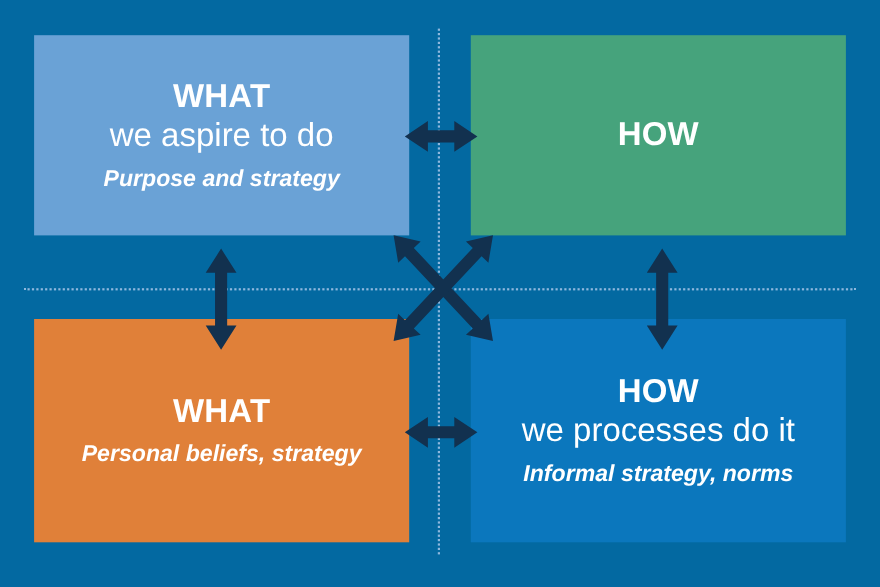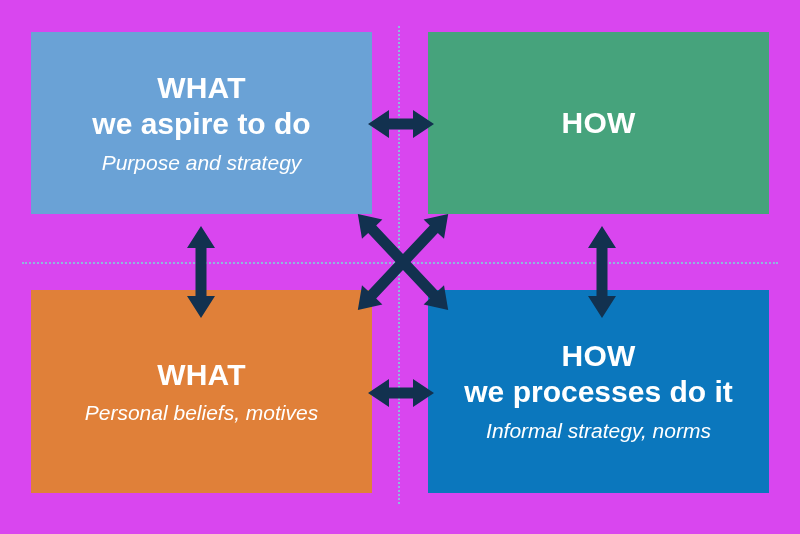--- a/index.html
+++ b/index.html
@@ -57,63 +57,63 @@
   .quad-br { left: 428px; top: 290px; width: 341px; height: 203px; }
 
   .quad-kicker {
     font-size: 30px;
     font-weight: bold;
     line-height: 1.12;
     letter-spacing: 0.2px;
   }
   .quad-headline {
     font-size: 30px;
-    font-weight: 700;
+    font-weight: 400;
     line-height: 1.18;
     margin-top: 1px;
   }
   .quad-caption {
     font-size: 21px;
     font-style: italic;
-    font-weight: 400;
+    font-weight: 700;
     line-height: 1.2;
     margin-top: 9px;
   }
 
   
   .arrow-layer {
     position: absolute;
     left: 0;
     top: 0;
     width: 800px;
     height: 534px;
     pointer-events: none;
   }
 </style>
 </head>
 <body>
 
-<div id="diagram-root" style="background-color: #d946ef;">
+<div id="diagram-root" style="background-color: #0369a1;">
 
   <div class="guide guide-v" style="border-left-color: rgb(143, 184, 222);"></div>
   <div class="guide guide-h" style="border-top-color: rgb(143, 184, 222);"></div>
 
   <div class="quad quad-tl" style="background-color: rgb(106, 162, 214);">
     <div class="quad-kicker">WHAT</div>
     <div class="quad-headline">we aspire to do</div>
     <div class="quad-caption">Purpose and strategy</div>
   </div>
 
   <div class="quad quad-tr" style="background-color: rgb(70, 163, 124);">
     <div class="quad-kicker">HOW</div>
   </div>
 
   <div class="quad quad-bl" style="background-color: rgb(224, 128, 57);">
     <div class="quad-kicker">WHAT</div>
-    <div class="quad-caption">Personal beliefs, motives</div>
+    <div class="quad-caption">Personal beliefs, strategy</div>
   </div>
 
   <div class="quad quad-br" style="background-color: rgb(11, 119, 189);">
     <div class="quad-kicker">HOW</div>
     <div class="quad-headline">we processes do it</div>
     <div class="quad-caption">Informal strategy, norms</div>
   </div>
 
   <svg class="arrow-layer" viewBox="0 0 800 534">
     <g id="arrow-shapes" fill="#12314F" stroke="none">

